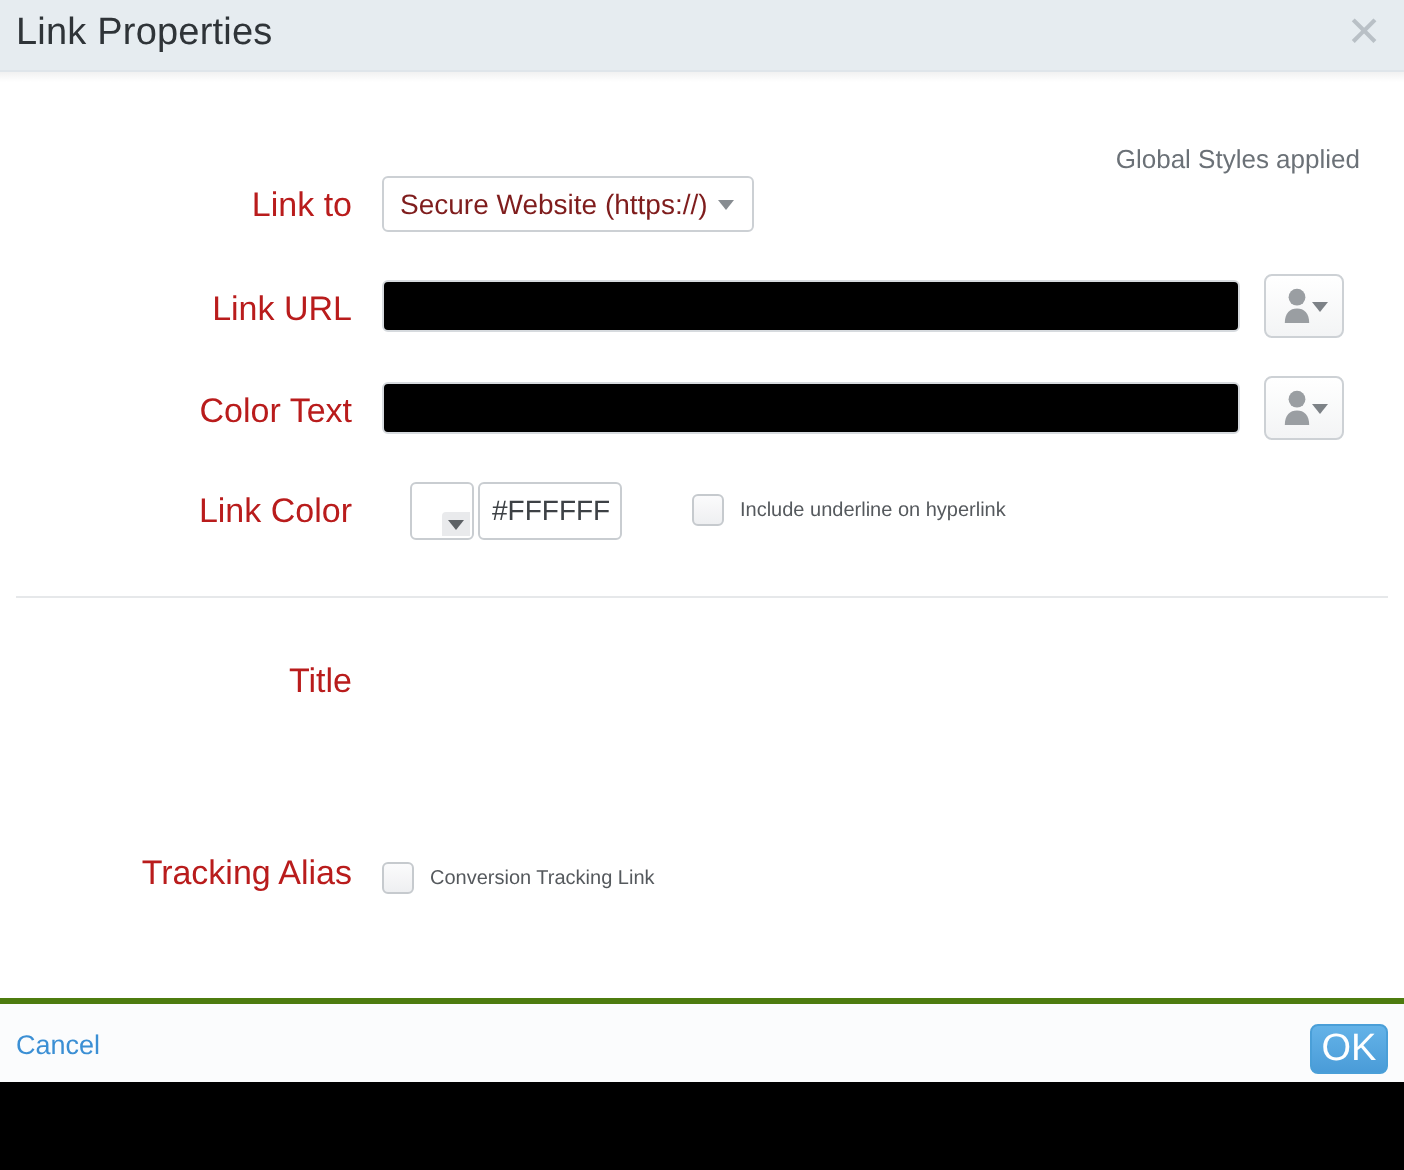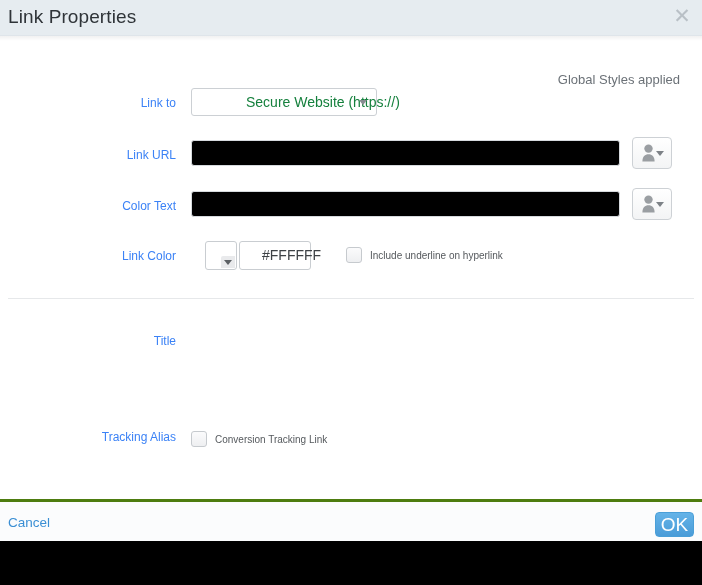--- a/index.html
+++ b/index.html
@@ -86,22 +86,22 @@
     left: 0;
     width: 702px;
     height: 30px;
   }
   .row-label {
     position: absolute;
     left: 0;
     top: 0;
     width: 176px;
     text-align: right;
-    font-size: 12px;
-    color: #3b82f6;
+    font-size: 17px;
+    color: #b91c1c;
     line-height: 30px;
     white-space: nowrap;
   }
 
   
   .select-box {
     position: absolute;
     left: 191px;
     top: 0;
     width: 186px;
@@ -111,23 +111,22 @@
     background: #ffffff;
     box-sizing: border-box;
     cursor: pointer;
   }
   .select-label {
     position: absolute;
     left: 8px;
     top: 0;
     line-height: 26px;
     font-size: 14px;
-    color: #15803d;
-    white-space: nowrap;
-    margin-left: 46px;
+    color: #7f1d1d;
+    white-space: nowrap;
   }
   .select-arrow {
     position: absolute;
     right: 9px;
     top: 11px;
     width: 0; height: 0;
     border-left: 4px solid transparent;
     border-right: 4px solid transparent;
     border-top: 5px solid #878c91;
   }
@@ -213,21 +212,21 @@
     top: 0;
     width: 72px;
     height: 29px;
     border: 1px solid #c9cdd1;
     border-radius: 3px;
     background: #ffffff;
     box-sizing: border-box;
     font-size: 14px;
     color: #3d4145;
     line-height: 27px;
-    padding-left: 22px;
+    padding-left: 6px;
     cursor: text;
   }
 
   
   .checkbox-wrap {
     position: absolute;
     cursor: pointer;
     height: 20px;
   }
   .checkbox-box {

